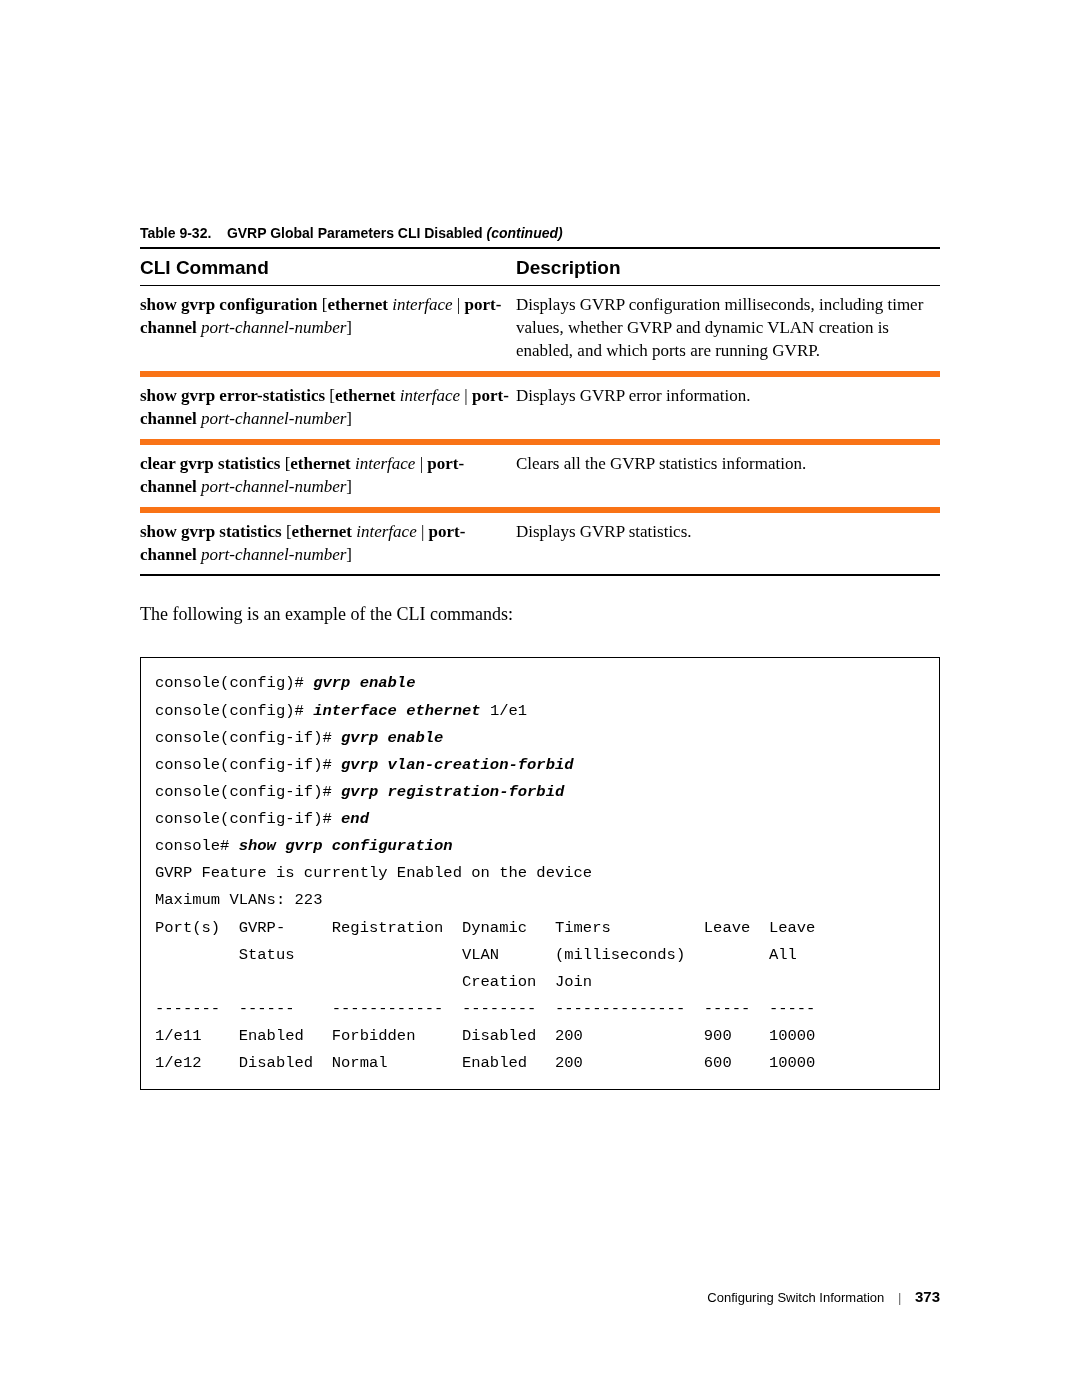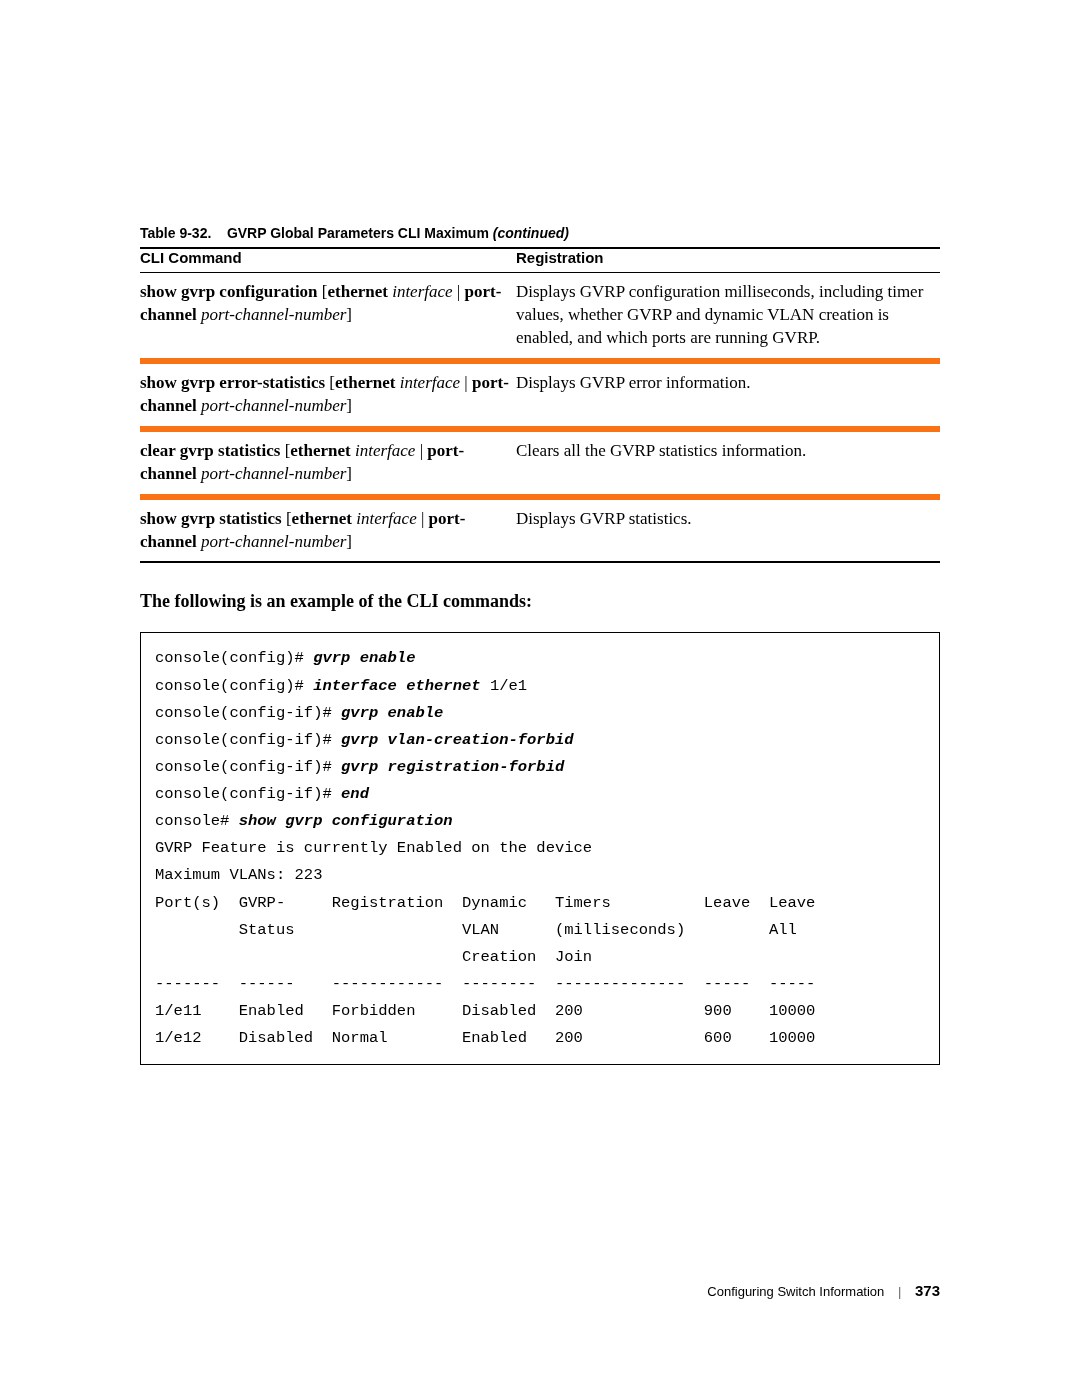--- a/index.html
+++ b/index.html
@@ -33,89 +33,88 @@
   }
   table.cli {
     border-collapse: collapse;
     width: 100%;
     font-size: 17px;
   }
   table.cli th {
     text-align: left;
     font-family: Arial, Helvetica, sans-serif;
     font-weight: bold;
-    font-size: 15px;
+    font-size: 19px;
     border-top: 2px solid #000;
     border-bottom: 1px solid #000;
-    padding: 0 4px 6px 0;
+    padding: 8px 4px 6px 0;
   }
   table.cli td {
     vertical-align: top;
     border-bottom: 6px solid #f97316;
     padding: 8px 4px 8px 0;
     line-height: 1.35;
   }
   table.cli tr:last-child td {
     border-bottom: 2px solid #000;
   }
   .col-cmd { width: 47%; }
   .col-desc { width: 53%; }
   .b { font-weight: bold; }
   .i { font-style: italic; }
   .intro {
     font-size: 18px;
-    margin: 28px 0 20px 0;
-    font-weight: bold;
+    margin: 28px 0 32px 0;
   }
   .cli-block {
     border: 1px solid #000;
     padding: 12px 14px;
     font-family: "Courier New", Courier, monospace;
     font-size: 15.5px;
     line-height: 1.75;
     white-space: pre;
     overflow: hidden;
   }
   .cli-block .cmd { font-weight: bold; font-style: italic; }
   .footer {
     position: absolute;
-    bottom: 98px;
+    bottom: 92px;
     right: 140px;
     font-family: Arial, Helvetica, sans-serif;
     font-size: 13px;
   }
   .footer .sep {
     margin: 0 10px;
     color: #666;
   }
   .footer .pn {
     font-weight: bold;
     font-size: 15px;
   }
 </style>
 </head>
 <body>
 
 <div class="page">
   <div class="table-title">
     <span class="table-caption-num">Table 9-32.</span>
     &nbsp;&nbsp;
-    <span class="table-caption-title">GVRP Global Parameters CLI Maximum</span>
+    <span class="table-caption-title">GVRP Global Parameters CLI Disabled</span>
     <span class="table-caption-cont">(continued)</span>
   </div>
 
   <table class="cli">
     <colgroup>
         <col class="col-cmd">
         <col class="col-desc">
       </colgroup>
     <thead>
       <tr>
         <th>CLI Command</th>
-        <th>Registration</th>
+        <th>Description</th>
       </tr>
     </thead>
     <tbody id="tbl-body">
         <tr>
           <td><span class="b">show gvrp configuration   </span><span>[</span><span class="b">ethernet</span><span> </span><span class="i">interface</span><span> |   </span><span class="b">port-channel</span><span>  </span><span class="i">port-channel-number</span><span>]</span></td>
           <td>Displays GVRP configuration milliseconds, including timer values, whether GVRP and dynamic VLAN creation is enabled, and which ports are running GVRP.</td>
         </tr>
         <tr>
           <td><span class="b">show gvrp error-statistics   </span><span>[</span><span class="b">ethernet</span><span> </span><span class="i">interface</span><span> |   </span><span class="b">port-channel</span><span>  </span><span class="i">port-channel-number</span><span>]</span></td>
           <td>Displays GVRP error information.</td>

